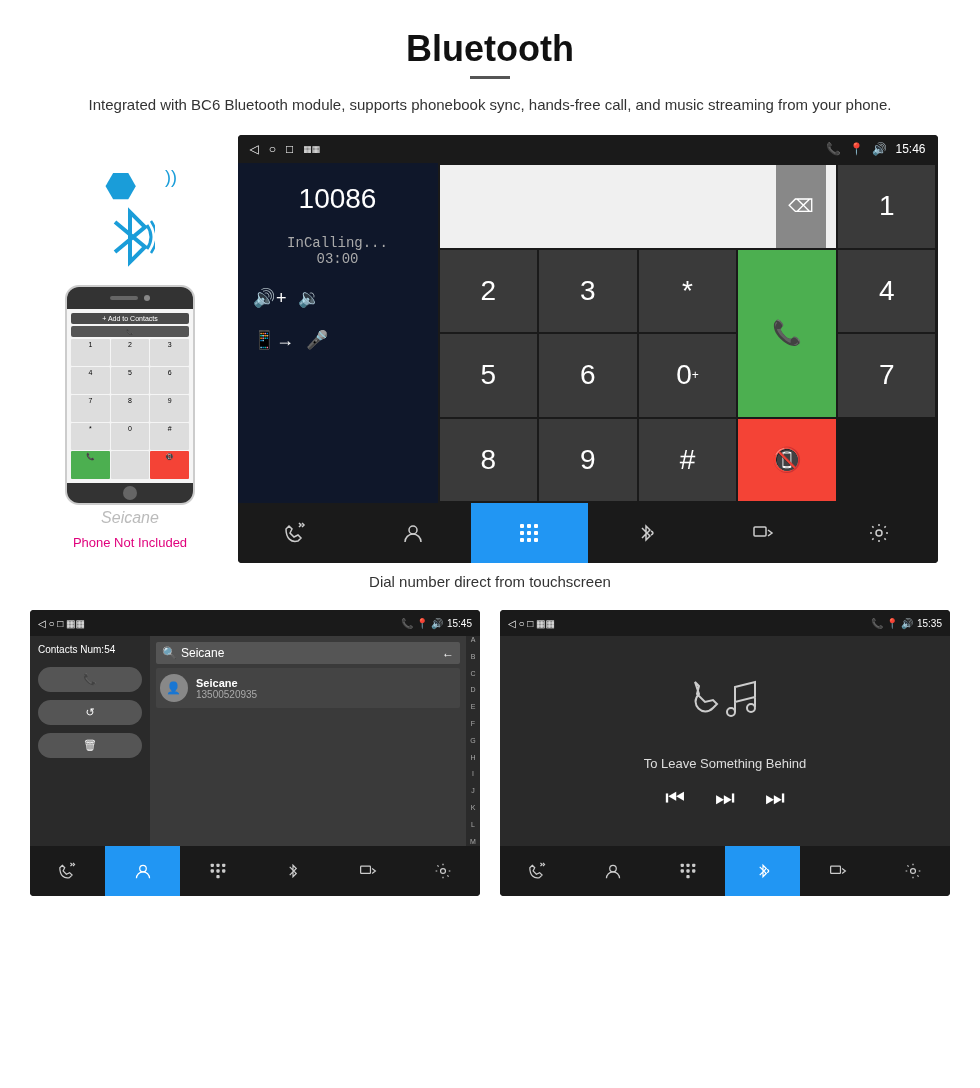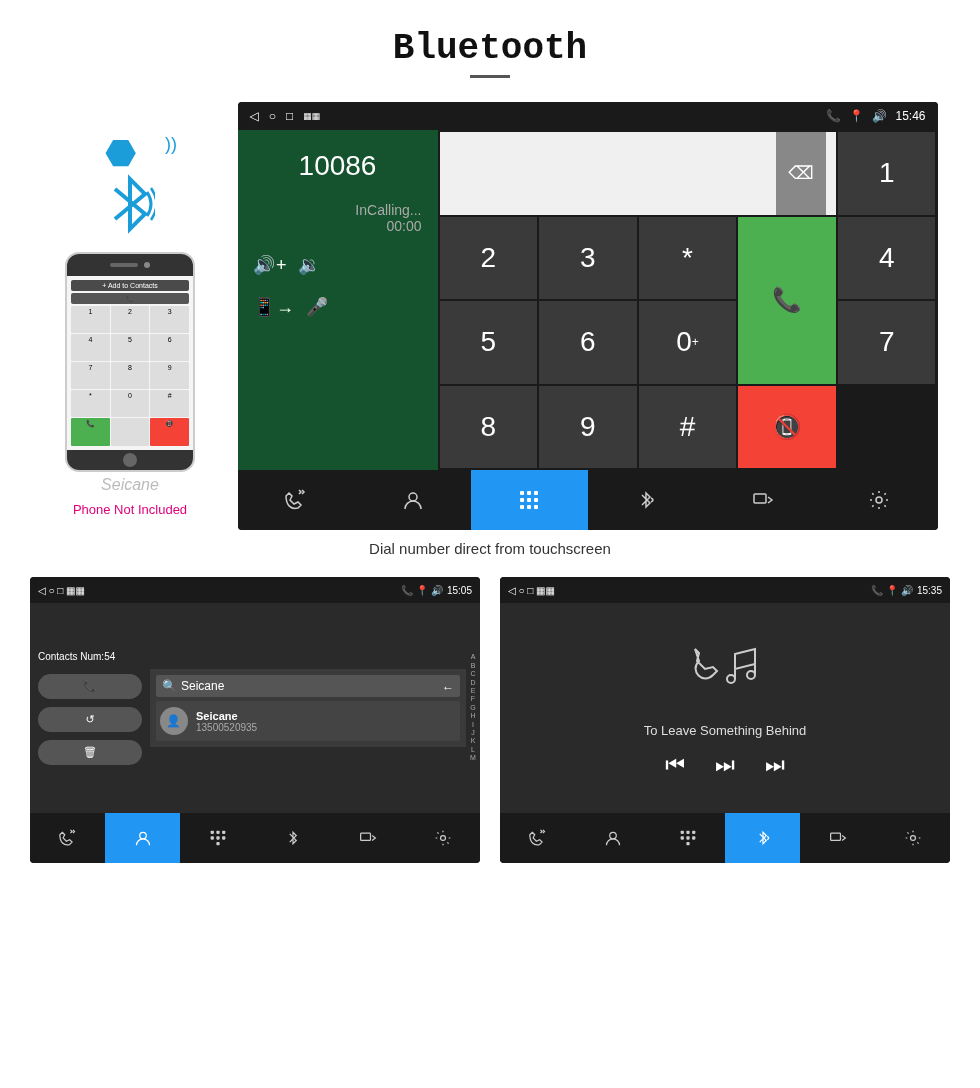--- a/index.html
+++ b/index.html
@@ -15,21 +15,20 @@
     .page-header {
       text-align: center;
       padding: 28px 20px 10px;
     }
     .page-title {
       font-size: 36px;
       font-weight: bold;
       color: #111;
       display: block;
       margin-bottom: 6px;
-      font-family: Liberation Mono, monospace;
     }
     .title-underline {
       width: 40px;
       height: 3px;
       background: #555;
       margin: 0 auto 14px;
     }
     .page-description {
       font-size: 15px;
       color: #333;
@@ -180,34 +179,35 @@
     .car-status-left { display: flex; gap: 10px; align-items: center; }
     .car-status-right { display: flex; gap: 8px; align-items: center; font-size: 12px; }
 
     .car-main-area {
       display: flex;
       background: #2a2a2a;
       min-height: 340px;
     }
     .car-left-panel {
       width: 200px;
-      background: #14532d;
+      background: #0f172a;
       padding: 20px 16px;
       display: flex;
       flex-direction: column;
       gap: 20px;
       color: #fff;
     }
     .car-number-display {
       font-size: 28px;
       color: #fff;
       text-align: center;
     }
     .car-calling-info {
-      text-align: right;
+      text-align: center;
+      font-family: Liberation Mono, monospace;
     }
     .car-calling-text { font-size: 14px; color: #aaa; }
     .car-calling-time { font-size: 14px; color: #aaa; }
     .car-volume-row {
       display: flex;
       gap: 12px;
       align-items: center;
     }
     .car-icon-btn {
       color: #fff;
@@ -331,21 +331,20 @@
       display: flex;
       align-items: center;
       justify-content: space-between;
       padding: 0 8px;
       font-size: 10px;
     }
     .pb-main {
       display: flex;
       background: #2a2a2a;
       min-height: 210px;
-      align-items: center;
     }
     .pb-left {
       width: 120px;
       background: #2a2a2a;
       padding: 8px;
       display: flex;
       flex-direction: column;
       gap: 8px;
     }
     .pb-contacts-num {
@@ -495,20 +494,21 @@
       background: #2196f3;
       color: #fff;
     }
   </style>
 </head>
 <body>
 
 <div class="page-header">
   <span class="page-title">Bluetooth</span>
   <div class="title-underline"></div>
+  <p class="page-description">Integrated with BC6 Bluetooth module, supports phonebook sync, hands-free call, and music streaming from your phone.</p>
 </div>
 
 <div class="main-screenshot-row">
 
   <div class="phone-side">
     <div class="bluetooth-icon-area">
       <span class="bt-symbol">⬣</span>
       <span class="bt-waves">))</span>
       
       <svg width="50" height="60" viewBox="0 0 50 60">
@@ -571,21 +571,21 @@
         <span>15:46</span>
       </div>
     </div>
 
     <div class="car-main-area">
 
       <div class="car-left-panel">
         <div class="car-number-display">10086</div>
         <div class="car-calling-info">
           <div class="car-calling-text">InCalling...</div>
-          <div class="car-calling-time">00:00</div>
+          <div class="car-calling-time">03:00</div>
         </div>
         <div class="car-volume-row">
           <span class="car-icon-btn">🔊+</span>
           <span class="car-icon-btn">🔉</span>
         </div>
         <div class="car-action-row">
           <span class="car-icon-btn">📱→</span>
           <span class="car-icon-btn">🎤</span>
         </div>
       </div>
@@ -666,21 +666,21 @@
 
 <div class="caption-text">Dial number direct from touchscreen</div>
 
 <div class="bottom-screenshots">
 
   <div class="bottom-caption-wrap">
     <div class="bottom-screen">
 
       <div class="pb-status-bar">
         <span>◁ ○ □ ▦▦</span>
-        <span>📞 📍 🔊 15:05</span>
+        <span>📞 📍 🔊 15:45</span>
       </div>
 
       <div class="pb-main">
         <div class="pb-left">
           <div class="pb-contacts-num">Contacts Num:54</div>
           <div class="pb-action-btn">📞</div>
           <div class="pb-action-btn">↺</div>
           <div class="pb-action-btn">🗑</div>
         </div>
         <div class="pb-right">

